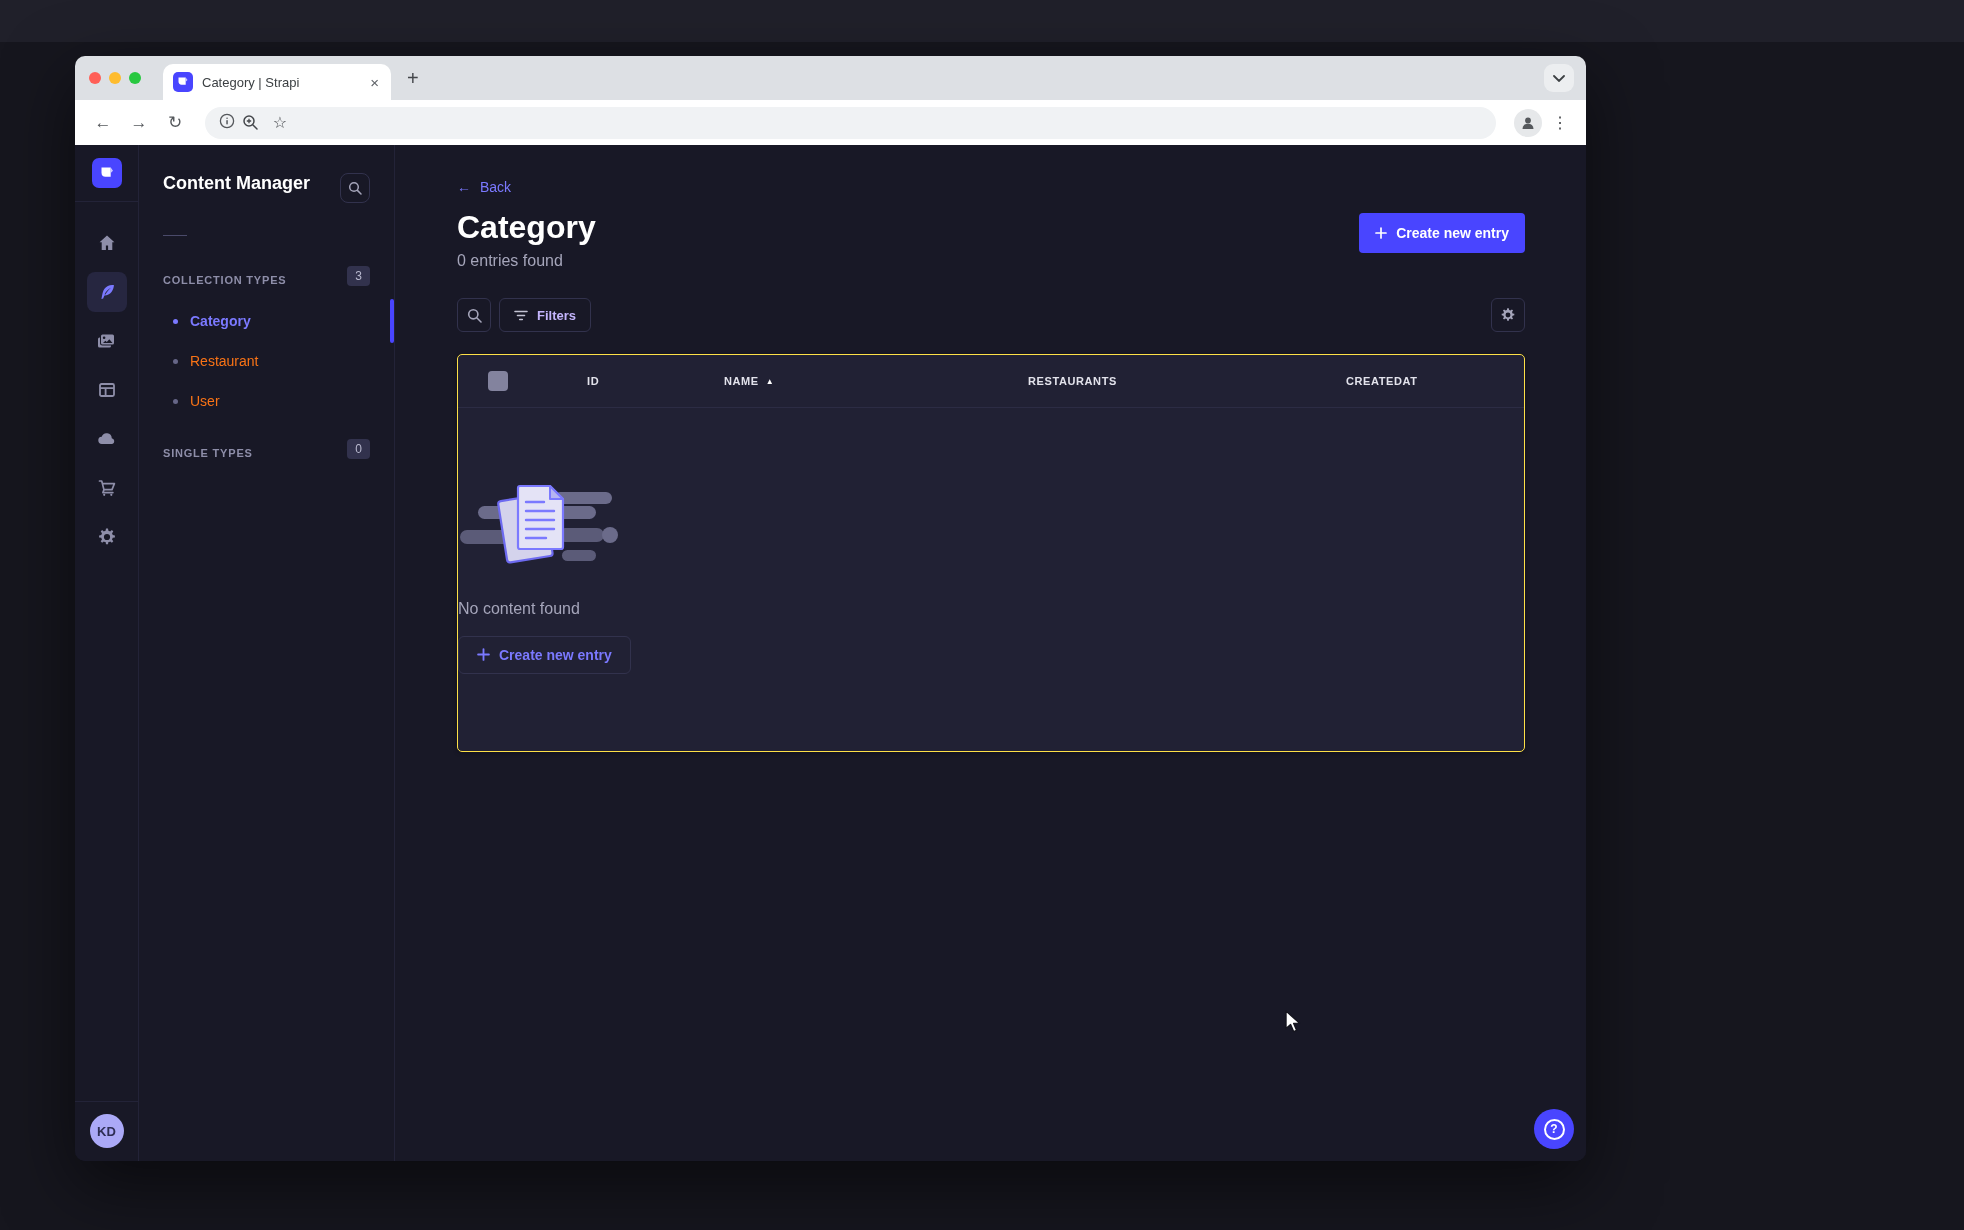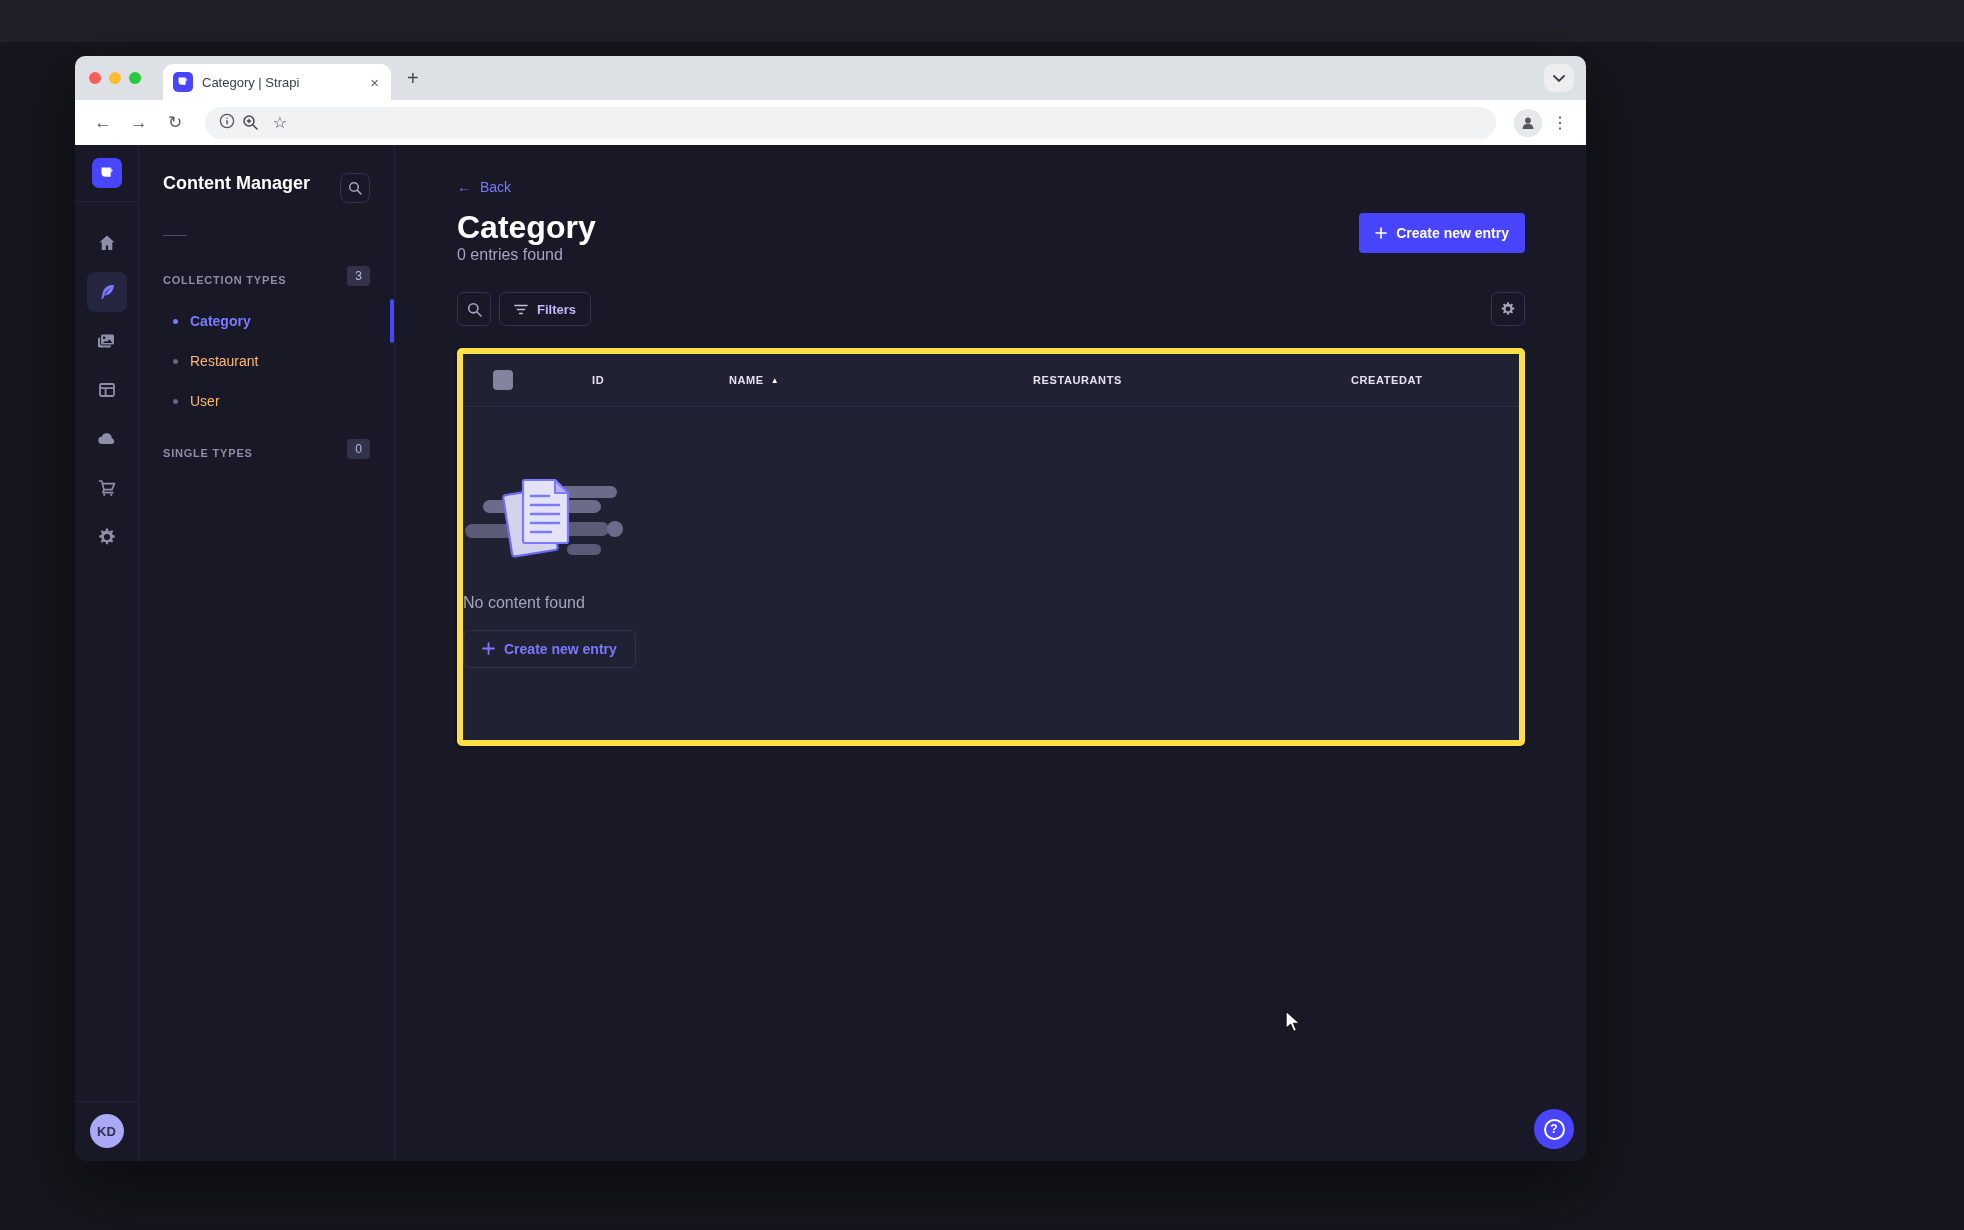--- a/index.html
+++ b/index.html
@@ -66,44 +66,44 @@
   .subnav-header { display:flex; justify-content:space-between; align-items:flex-start; }
   .subnav-title { font-size:18px; font-weight:700; color:#ffffff; }
   .search-btn { width:30px; height:30px; border:1px solid #32324d; border-radius:8px; background:transparent;
                 display:flex; align-items:center; justify-content:center; }
   .subnav-divider { width:24px; height:1px; background:#4a4a6a; margin-top:32px; }
   .section-head { margin-top:30px; display:flex; justify-content:space-between; align-items:flex-end; }
   .section-head.second { margin-top:18px; }
   .section-label { font-size:11px; font-weight:700; color:#8e8ea9; letter-spacing:.8px; }
   .badge { background:#32324d; color:#b9b9cf; font-size:12px; line-height:1; padding:4px 8px; border-radius:4px; }
   .subnav-list { margin-top:15px; }
-  .subnav-item { height:40px; display:flex; align-items:center; gap:12px; padding-left:10px; font-size:14px; color:#fdba74; position:relative; cursor:pointer; }
+  .subnav-item { height:40px; display:flex; align-items:center; gap:12px; padding-left:10px; font-size:14px; color:#f97316; position:relative; cursor:pointer; }
   .bullet { width:5px; height:5px; border-radius:50%; background:#666687; font-size:0; }
   .subnav-item.active { color:#7b79ff; font-weight:600; }
   .subnav-item.active .bullet { background:#7b79ff; }
   .active-bar { position:absolute; right:-24px; top:-2px; width:4px; height:44px; background:#4945ff; border-radius:2px; }
 
   
   .main { flex:1; padding:33px 61px 0 62px; position:relative; min-width:0; }
   .back-link { display:inline-flex; align-items:center; gap:9px; color:#7b79ff; font-size:14px; cursor:pointer; }
   .head-row { display:flex; justify-content:space-between; margin-top:12px; }
   .page-title { font-size:32px; font-weight:700; color:#ffffff; line-height:38px; }
-  .subtitle { font-size:16px; color:#a5a5ba; }
+  .subtitle { margin-top:6px; font-size:16px; color:#a5a5ba; }
   .primary-btn { margin-top:5px; background:#4945ff; color:#fff; border:none; border-radius:4px; height:40px; padding:0 16px;
                  font-size:14px; font-weight:600; display:flex; gap:9px; align-items:center; align-self:flex-start; cursor:pointer;
                  font-family:"Liberation Sans", sans-serif; }
   .action-row { margin-top:28px; display:flex; align-items:center; gap:8px; }
   .icon-sq { width:34px; height:34px; border:1px solid #32324d; border-radius:6px; background:transparent;
              display:flex; align-items:center; justify-content:center; color:#a5a5ba; cursor:pointer; }
   .filters-btn { height:34px; border:1px solid #32324d; border-radius:6px; padding:0 14px; font-size:13px; font-weight:600;
                  color:#c4b5fd; display:flex; gap:9px; align-items:center; background:transparent; cursor:pointer;
                  font-family:"Liberation Sans", sans-serif; }
   .gear-right { margin-left:auto; }
 
-  .table-card { margin-top:22px; background:#212134; border:6px solid #fde047; border-radius:5px; height:398px;
+  .table-card { margin-top:22px; background:#212134; border:1px solid #fde047; border-radius:5px; height:398px;
                 display:flex; flex-direction:column; box-shadow:0 1px 4px rgba(3,3,8,.35); }
   .thead { display:grid; grid-template-columns:99px 137px 304px 318px 267px 1fr; align-items:center; height:53px;
            padding-left:30px; border-bottom:1px solid #2c2c44; }
   .checkbox { width:20px; height:20px; border-radius:4px; background:#83839e; cursor:pointer; }
   .th { font-size:11px; font-weight:700; color:#e3e3ec; letter-spacing:.6px; display:flex; align-items:center; gap:7px; cursor:pointer; }
   .sort-asc { font-size:8px; color:#ffffff; }
   .empty { flex:1; display:flex; flex-direction:column; align-items:flex-start; justify-content:center; padding-bottom:8px; }
   .empty-msg { margin-top:22px; font-size:16px; color:#a5a5ba; }
   .ghost-btn { margin-top:18px; border:1px solid #32324d; background:transparent; border-radius:6px; height:38px; padding:0 18px;
                color:#7b79ff; font-size:14px; font-weight:600; display:flex; align-items:center; gap:9px; cursor:pointer;

